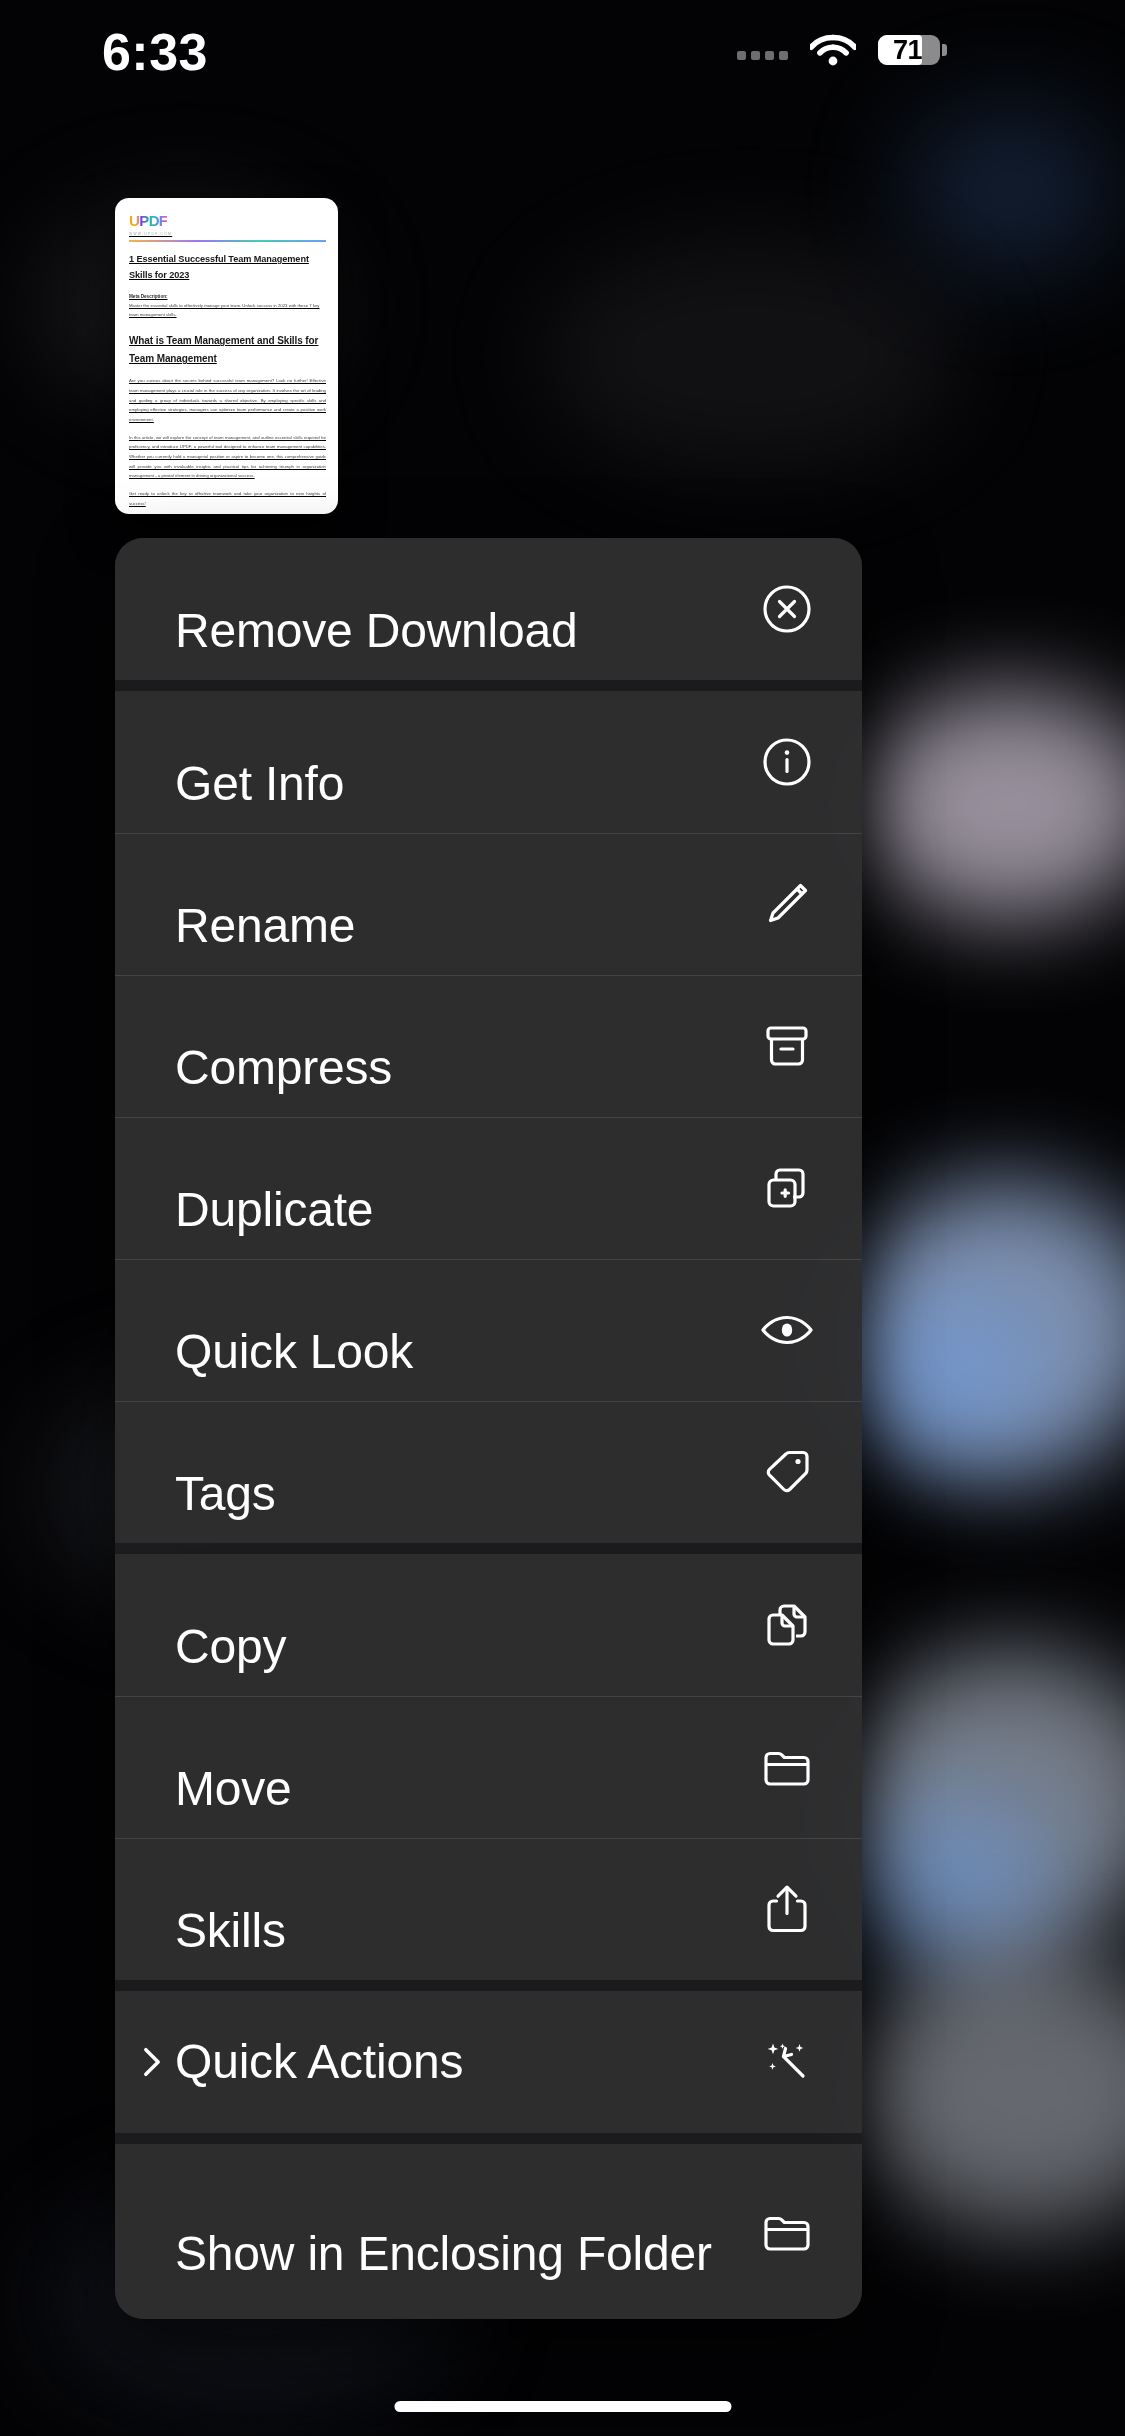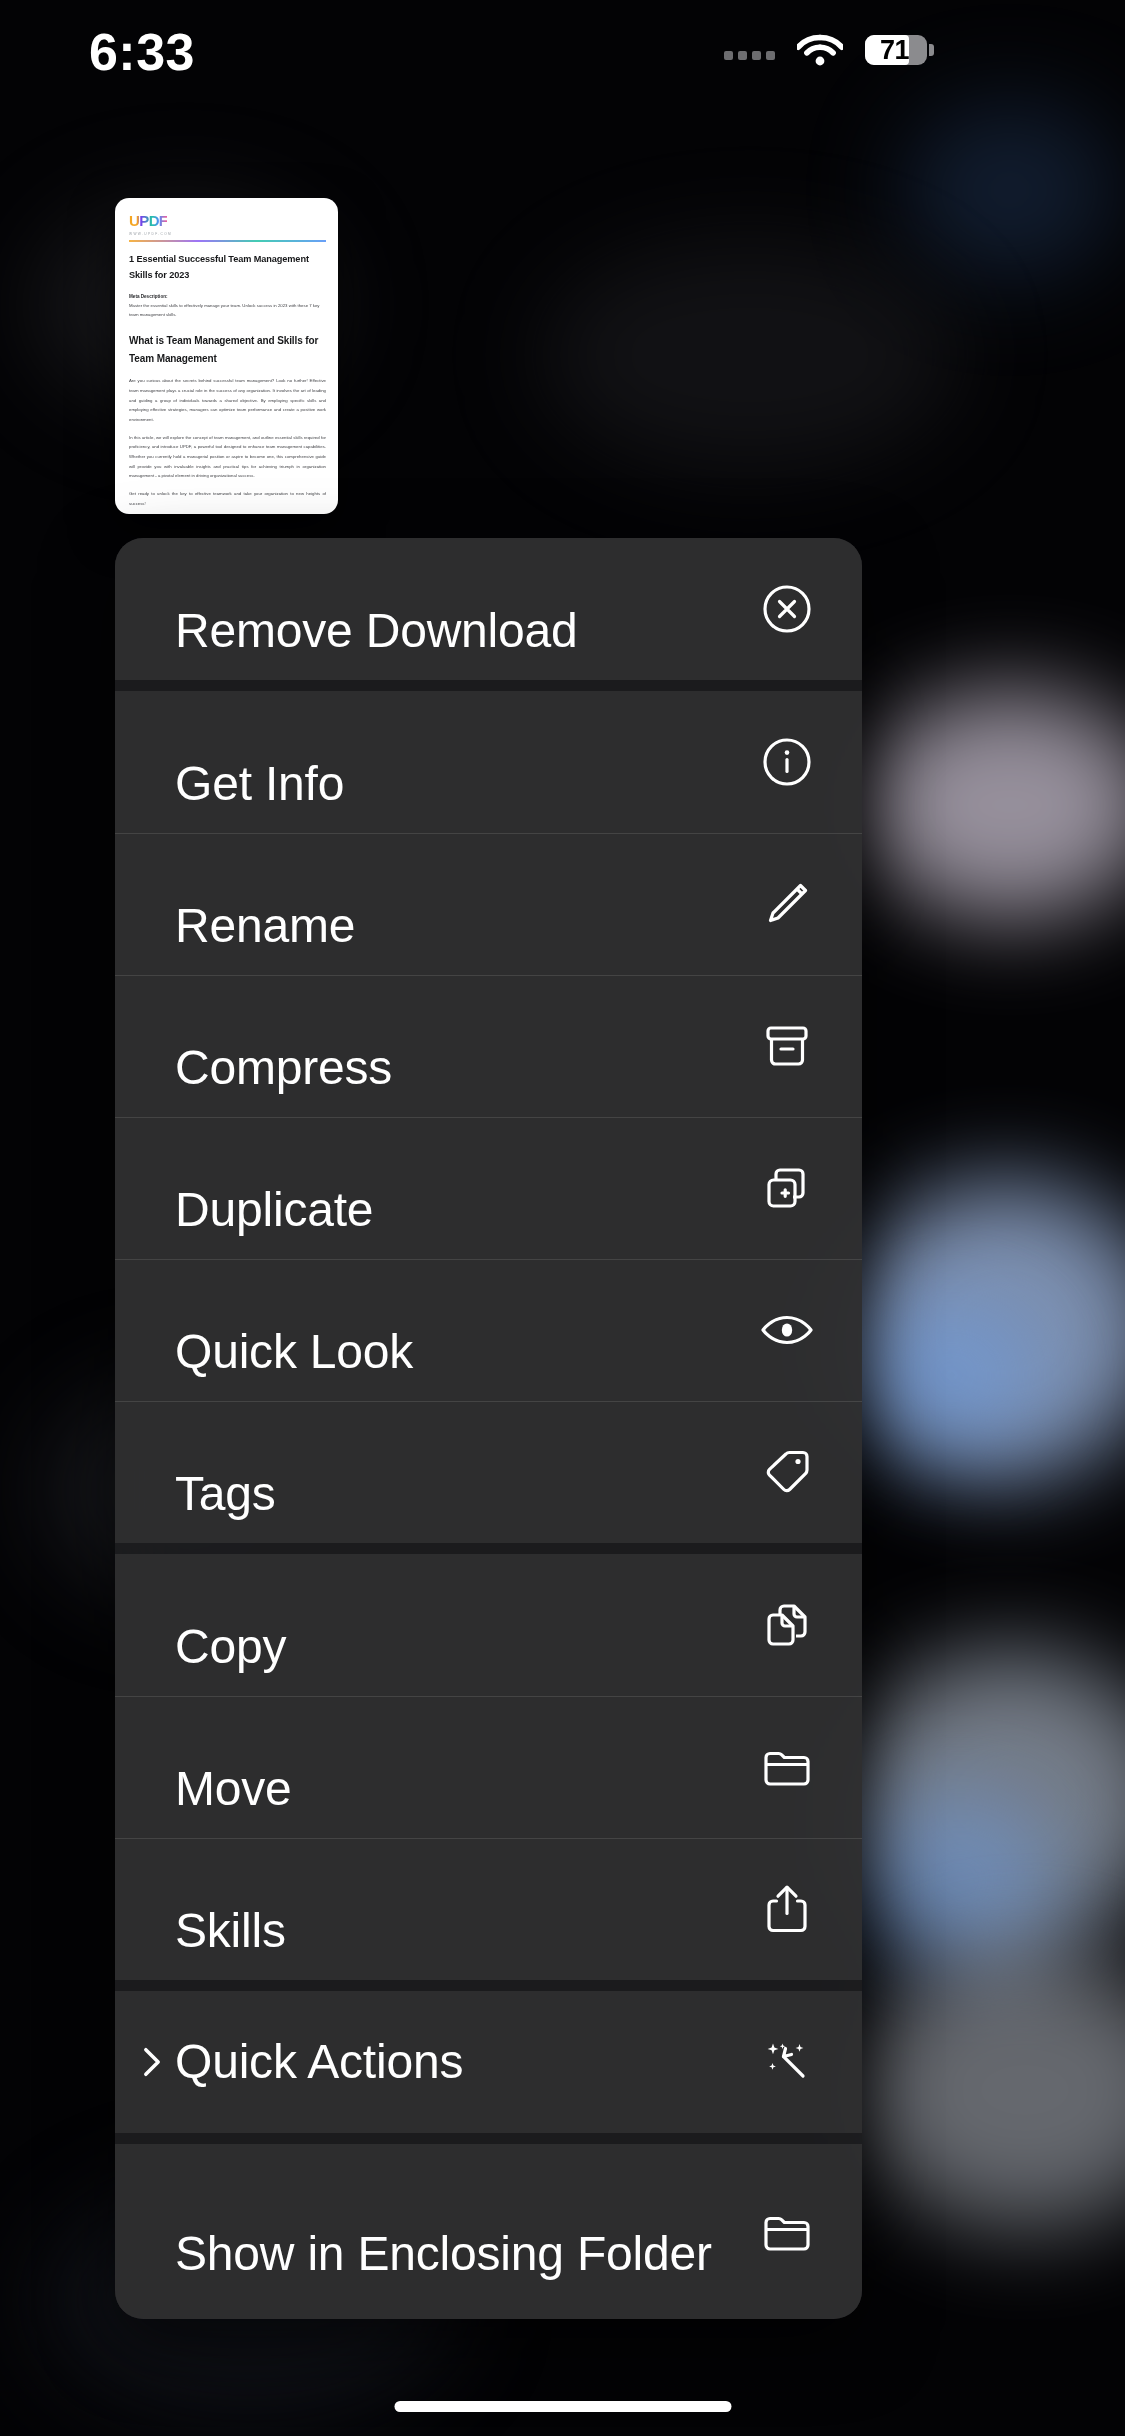--- a/index.html
+++ b/index.html
@@ -16,21 +16,21 @@
     background:#030305;
     overflow:hidden;
   }
 
   
   #backdrop { position:absolute; inset:0; overflow:hidden; }
   .blob { position:absolute; border-radius:50%; filter:blur(46px); }
 
   
   #statusbar {
-    position:absolute; top:0; left:0; width:977px; height:132px;
+    position:absolute; top:0; left:13px; width:977px; height:132px;
     z-index:40; pointer-events:none;
   }
   #status-time {
     position:absolute; left:52px; top:22px; width:180px;
     text-align:center;
     color:#fff; font-size:52px; font-weight:600; letter-spacing:0.5px;
   }
   #status-right {
     position:absolute; right:50px; top:26px;
     display:flex; align-items:center; gap:22px; height:48px;
@@ -58,20 +58,21 @@
     padding-right:3px;
   }
 
   
   #doc-preview {
     position:absolute; left:115px; top:198px;
     width:223px; height:316px;
     background:#fff; border-radius:14px;
     overflow:hidden; z-index:20;
     box-shadow:0 16px 44px rgba(0,0,0,.65);
+    text-decoration:underline;
   }
   #doc-page { padding:14px 12px 0 14px; }
   #doc-logo {
     font-size:15px; font-weight:800; letter-spacing:-0.6px; line-height:1;
     background:linear-gradient(90deg,#f5a623 0%,#f5a623 22%,#7c3aed 30%,#22c3a6 60%,#4f8ef7 78%,#f25c9b 100%);
     -webkit-background-clip:text; background-clip:text; color:transparent;
     display:inline-block;
   }
   #doc-logo-sub {
     font-size:3.2px; letter-spacing:1.4px; color:#9aa0a6; margin-top:2px;

